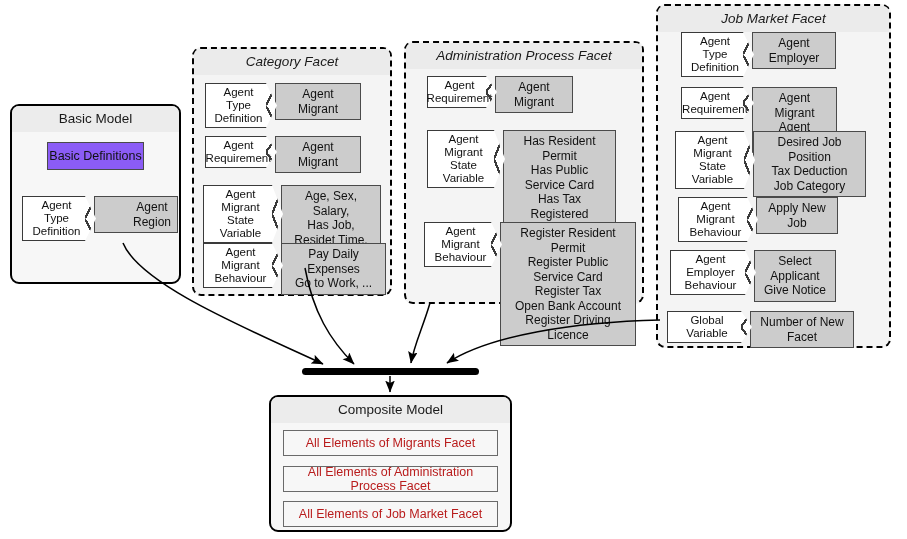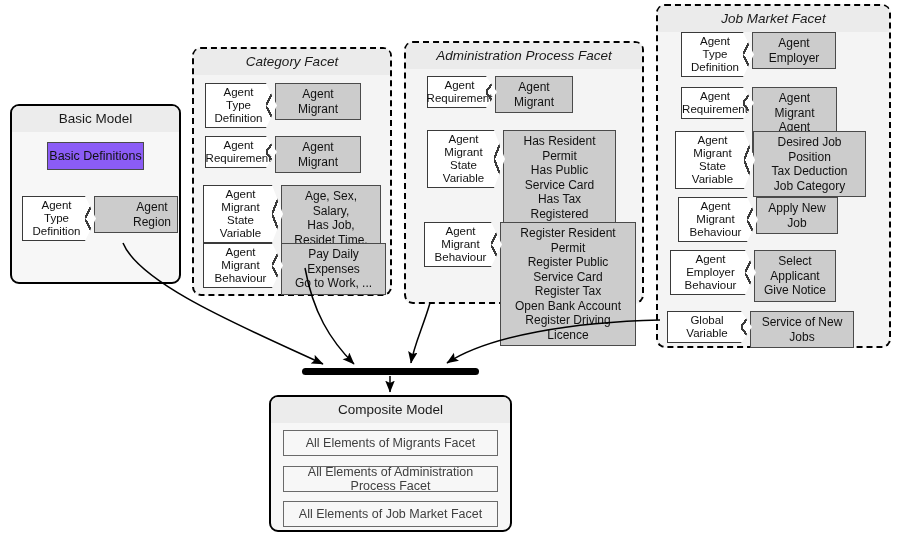--- a/index.html
+++ b/index.html
@@ -146,21 +146,21 @@
   .comp-item {
     position: absolute;
     box-sizing: border-box;
     background: #f7f7f7;
     border: 1.8px solid #6a6a6a;
     display: flex;
     align-items: center;
     justify-content: center;
     text-align: center;
     font-size: 12.5px;
-    color: #404040;
+    color: #b91c1c;
     z-index: 3;
   }
 
   .join-bar {
     position: absolute;
     background: #000000;
     border-radius: 4px;
     z-index: 4;
   }
 </style>
@@ -278,21 +278,21 @@
     <div class="val" style="width:82px;">Apply New Job</div>
   </div>
   <div class="row" style="left:670px; top:250px; height:36px;">
     <div class="tag" style="width:86px;">Agent Employer
 Behaviour</div>
     <div class="val" style="width:82px;">Select Applicant
 Give Notice</div>
   </div>
   <div class="row" style="left:667px; top:311px; height:26px;">
     <div class="tag" style="width:85px;">Global Variable</div>
-    <div class="val" style="width:104px;">Service of New Jobs</div>
+    <div class="val" style="width:104px;">Number of New Facet</div>
   </div>
 
   <div class="join-bar" style="left:302px; top:368px; width:177px; height:7px;"></div>
 
   <div class="model-box" style="left:269px; top:395px; width:243px; height:137px;">
     <div class="container-title">Composite Model</div>
   </div>
   <div class="comp-item" style="left:283px; top:430px; width:215px; height:26px;">All Elements of Migrants Facet</div>
   <div class="comp-item" style="left:283px; top:501px; width:215px; height:26px;">All Elements of Job Market Facet</div>
   <div class="comp-item" style="left:283px; top:466px; width:215px; height:26px;">All Elements of Administration Process Facet</div>

